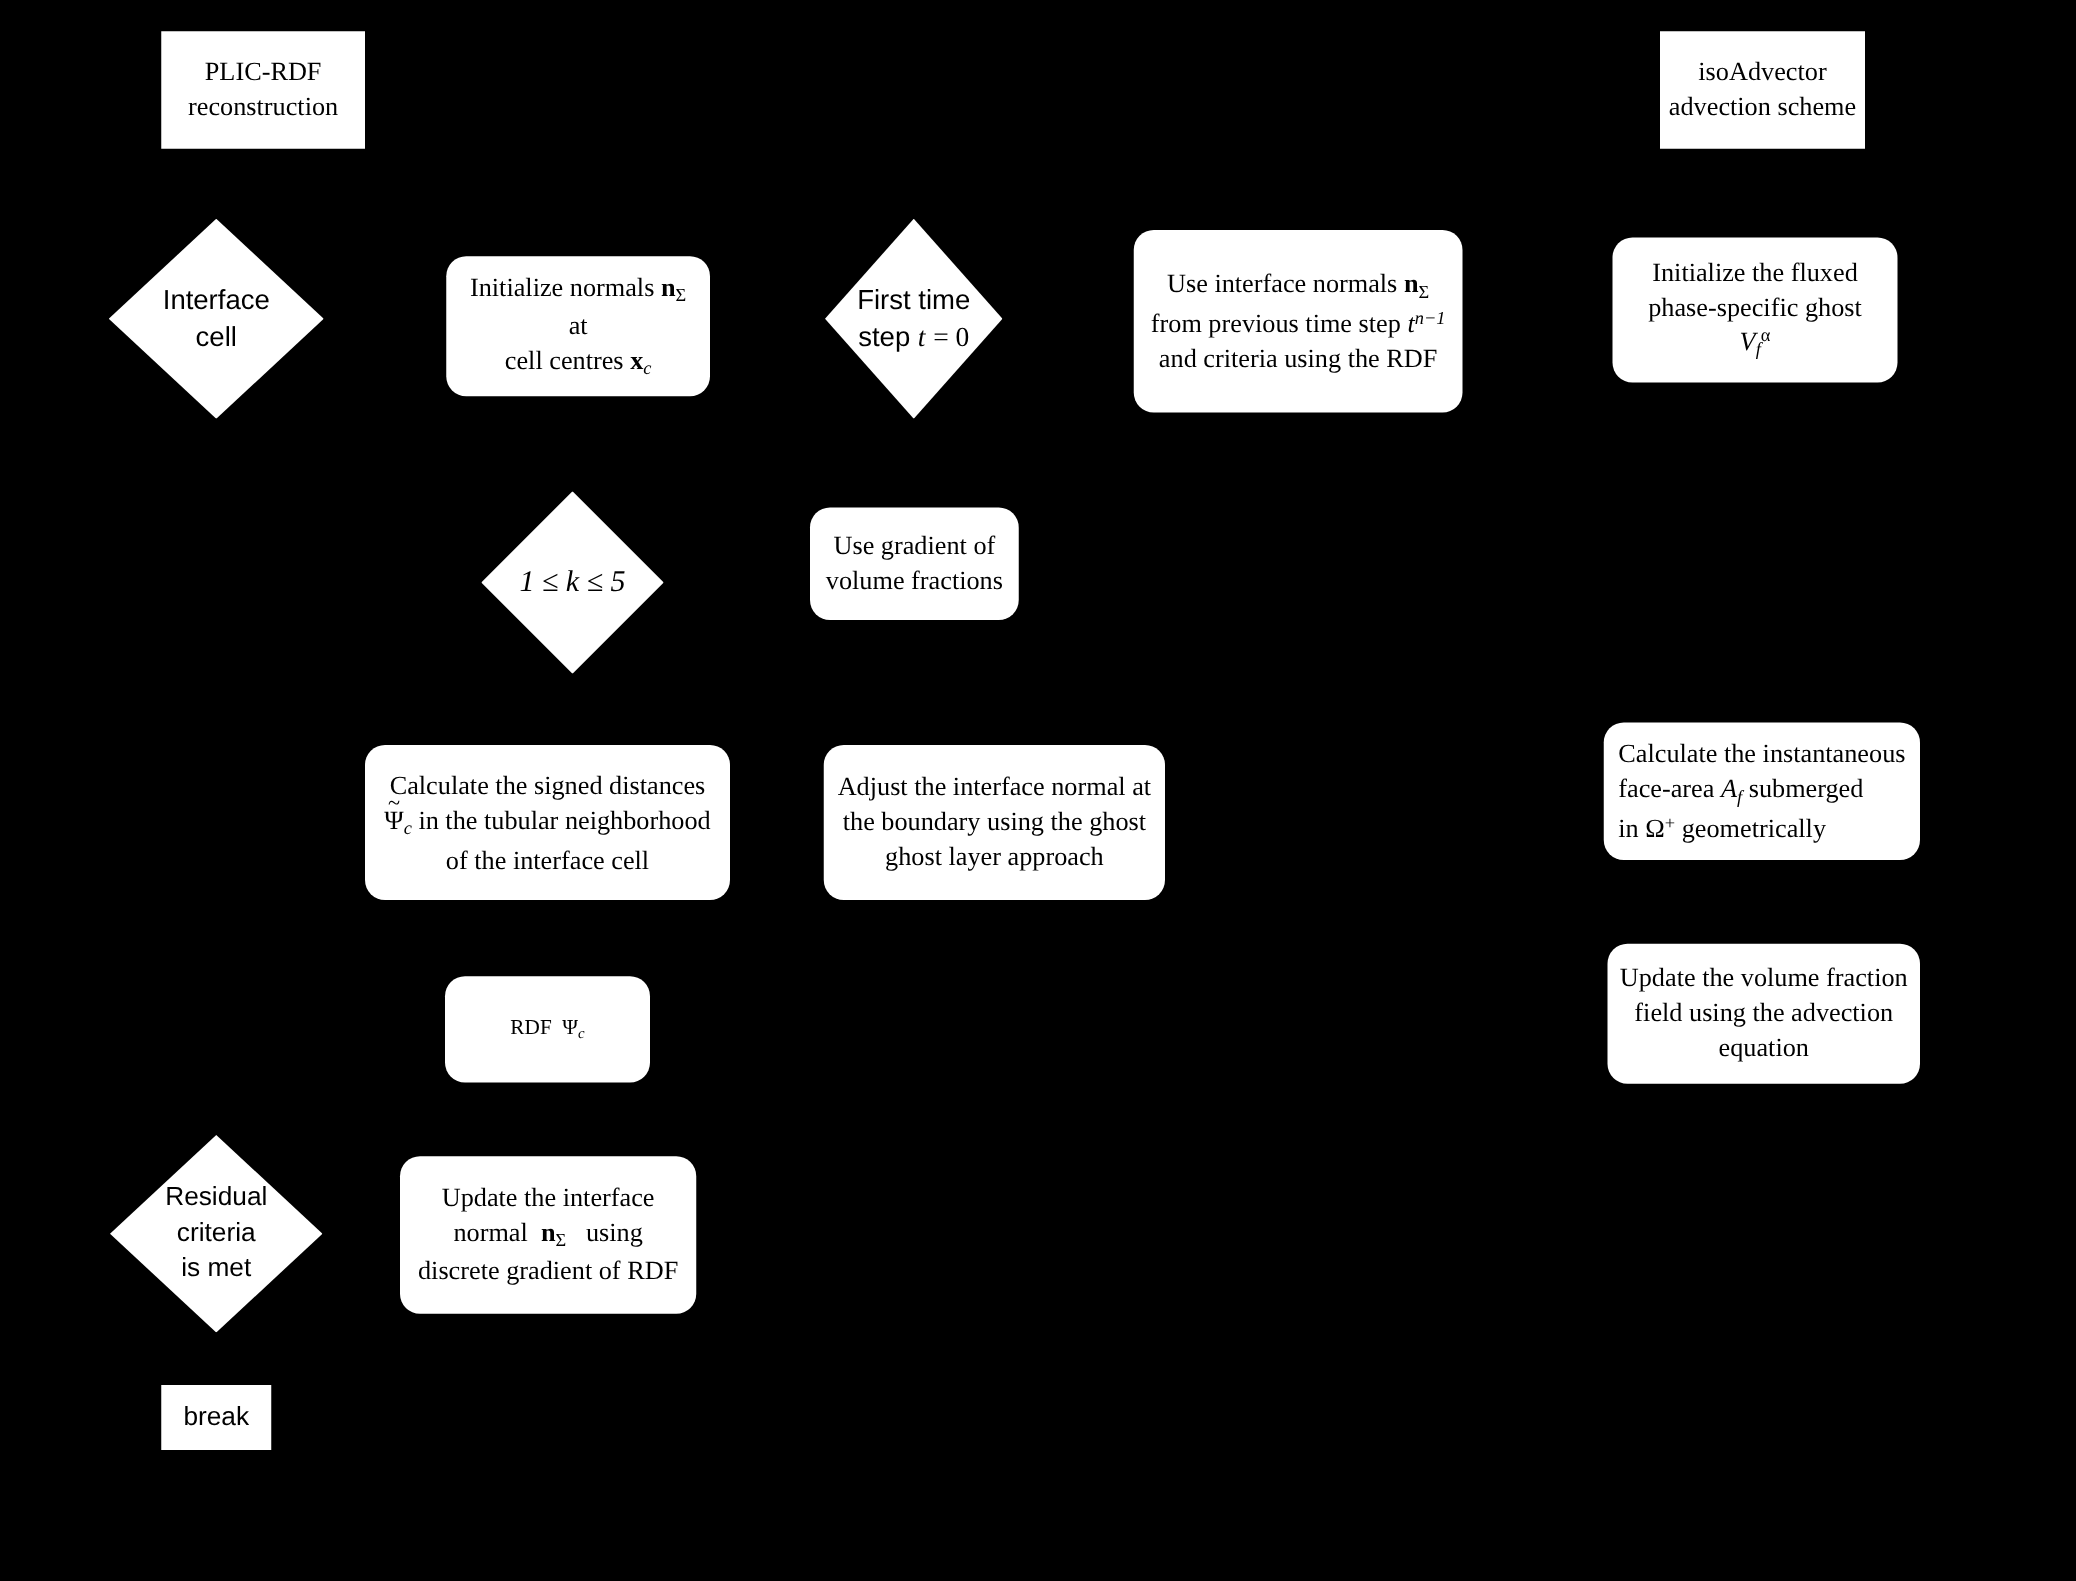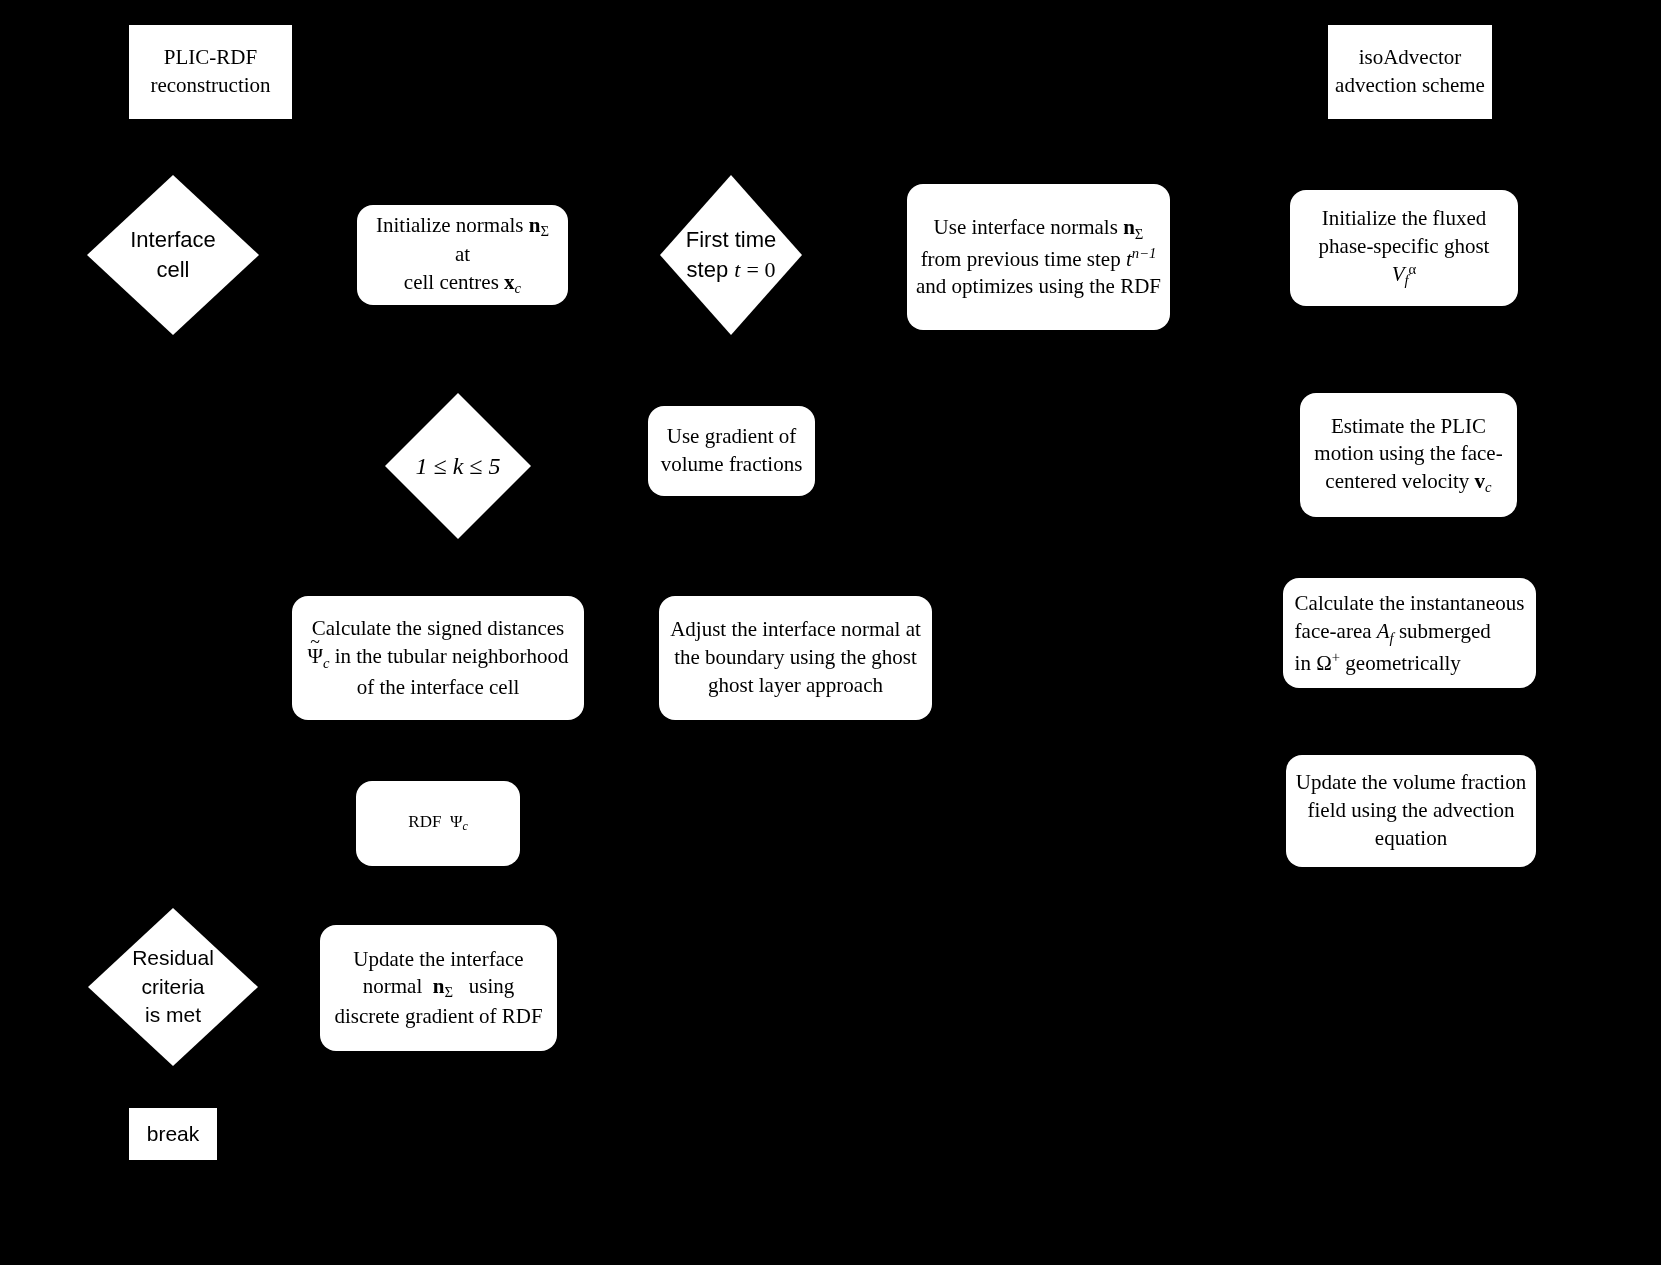--- a/index.html
+++ b/index.html
@@ -105,21 +105,21 @@
   </div>
 
   <div class="diamond-wrap" style="left:87px; top:175px; width:172px; height:160px;">
     <div class="diamond-shape"></div>
     <div class="diamond-label sans" style="font-size:22px;">
       <div>Interface</div>
       <div>cell</div>
     </div>
   </div>
 
-  <div class="node round serif" style="left:357px; top:205px; width:211px; height:100px; font-size:21px;">
+  <div class="node round serif" style="left:357px; top:205px; width:211px; height:112px; font-size:21px;">
     <div>
       <div>
         <span>Initialize normals</span>
         <span class="mb">n</span><sub class="sg">Σ</sub>
       </div>
       <div>at</div>
       <div>
         <span>cell centres</span>
         <span class="mb">x</span><sub class="sm">c</sub>
       </div>
@@ -141,21 +141,21 @@
   <div class="node round serif" style="left:907px; top:184px; width:263px; height:146px; font-size:21px;">
     <div class="overflow-text">
       <div>
         <span>Use interface normals</span>
         <span class="mb">n</span><sub class="sg">Σ</sub>
       </div>
       <div>
         <span>from previous time step</span>
         <span class="mi">t</span><sup class="sm">n−1</sup>
       </div>
-      <div>and optimizes using the RDF</div>
+      <div>and criteria using the RDF</div>
     </div>
   </div>
 
   <div class="node round serif" style="left:1290px; top:190px; width:228px; height:116px; font-size:21px;">
     <div>
       <div>Initialize the fluxed</div>
       <div>phase-specific ghost</div>
       <div>
         <span class="mi">V</span><sub class="sm">f</sub><sup class="sg">α</sup>
       </div>
@@ -169,30 +169,20 @@
     </div>
   </div>
 
   <div class="node round serif" style="left:648px; top:406px; width:167px; height:90px; font-size:21px;">
     <div>
       <div>Use gradient of</div>
       <div>volume fractions</div>
     </div>
   </div>
 
-  <div class="node round serif" style="left:1300px; top:393px; width:217px; height:124px; font-size:21px;">
-    <div>
-      <div>Estimate the PLIC</div>
-      <div>motion using the face-</div>
-      <div>
-        <span>centered velocity</span>
-        <span class="mb">v</span><sub class="sm">c</sub>
-      </div>
-    </div>
-  </div>
 
   <div class="node round serif" style="left:292px; top:596px; width:292px; height:124px; font-size:21px;">
     <div class="overflow-text">
       <div>Calculate the signed distances</div>
       <div>
         <span class="tilde-over"><span class="tl">~</span><span>Ψ</span></span><sub class="sm">c</sub>
         <span>in the tubular neighborhood</span>
       </div>
       <div>of the interface cell</div>
     </div>

